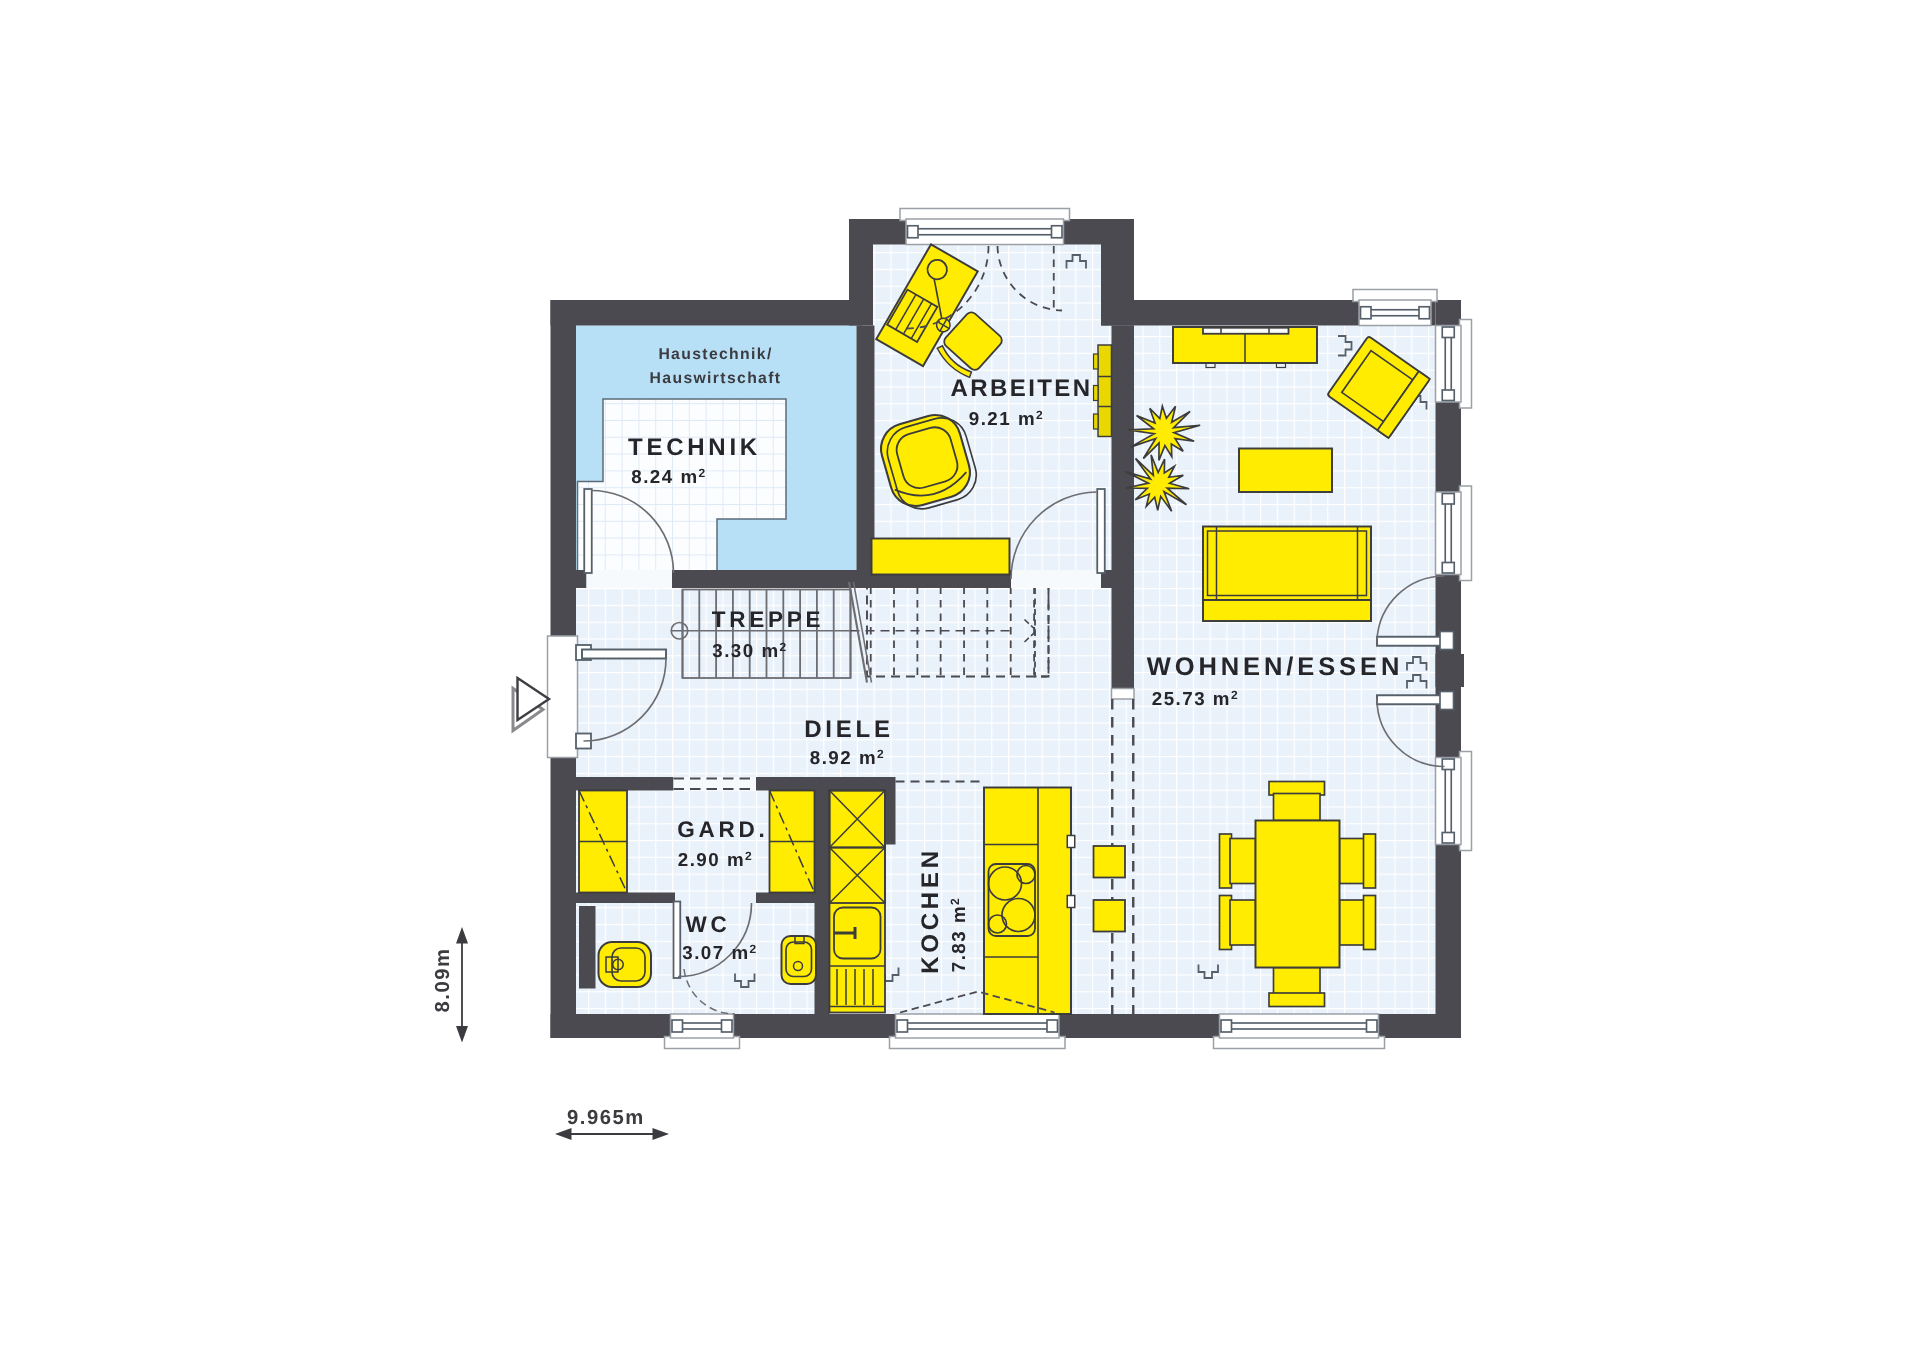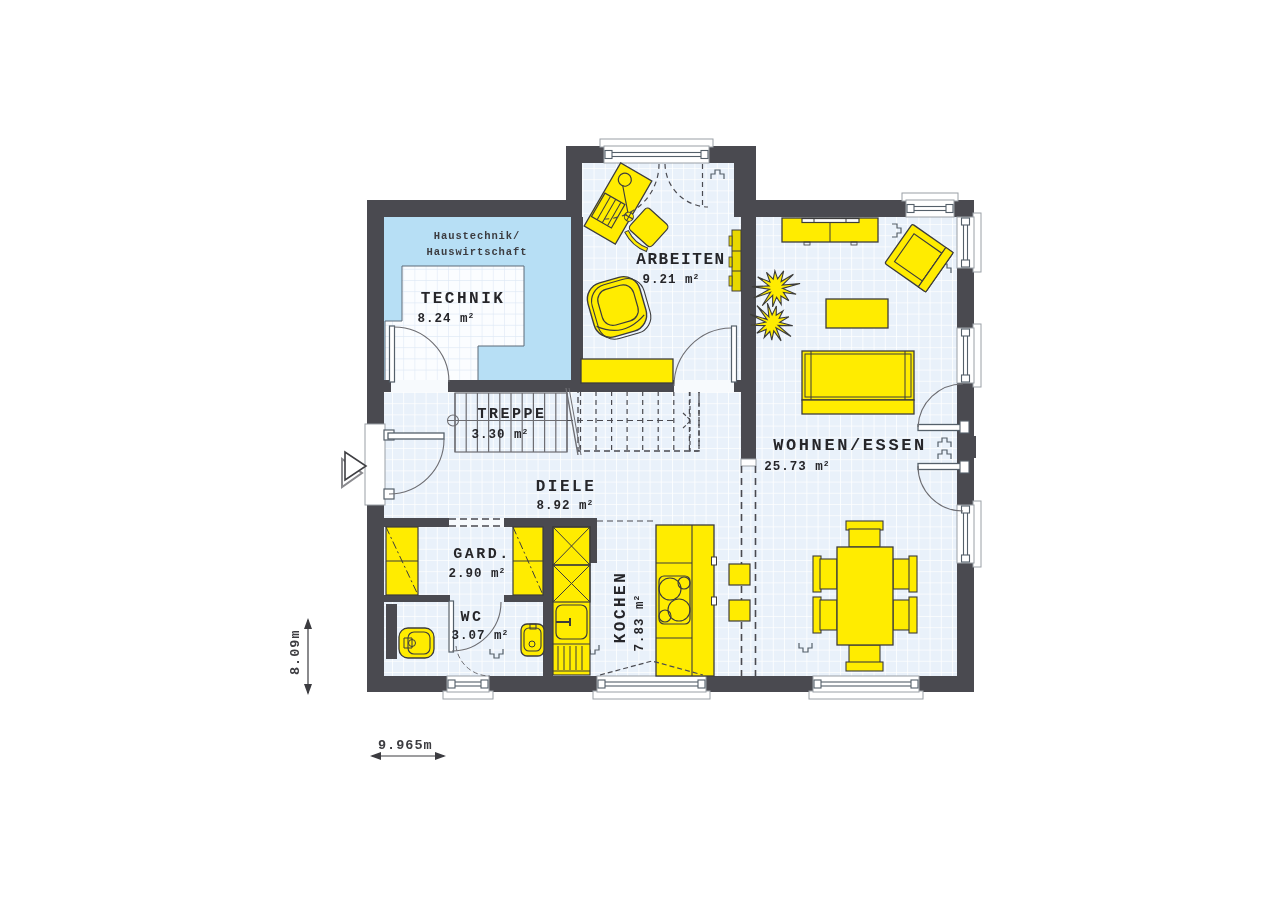--- a/index.html
+++ b/index.html
@@ -1,16 +1,16 @@
 <!DOCTYPE html>
 <html><head><meta charset="utf-8">
 <style>
 html,body{margin:0;padding:0;background:#ffffff;}
 #page{position:relative;width:1172px;height:905px;background:#ffffff;overflow:hidden;
-font-family:Liberation Mono, monospace;}
+font-family:Liberation Sans, sans-serif;}
 </style></head><body>
 <div id="page">
 <svg width="1280" height="905" viewBox="0 0 1280 905">
 <defs>
 <pattern id="grid" width="11.2" height="11.2" patternUnits="userSpaceOnUse">
   <rect width="11.2" height="11.2" fill="#e9f1fa"></rect>
   <path d="M0,0 H11.2 M0,0 V11.2" stroke="#ffffff" stroke-width="1.6"></path>
 </pattern>
 <pattern id="gridw" width="11.2" height="11.2" patternUnits="userSpaceOnUse">
   <rect width="11.2" height="11.2" fill="#fbfdff"></rect>

